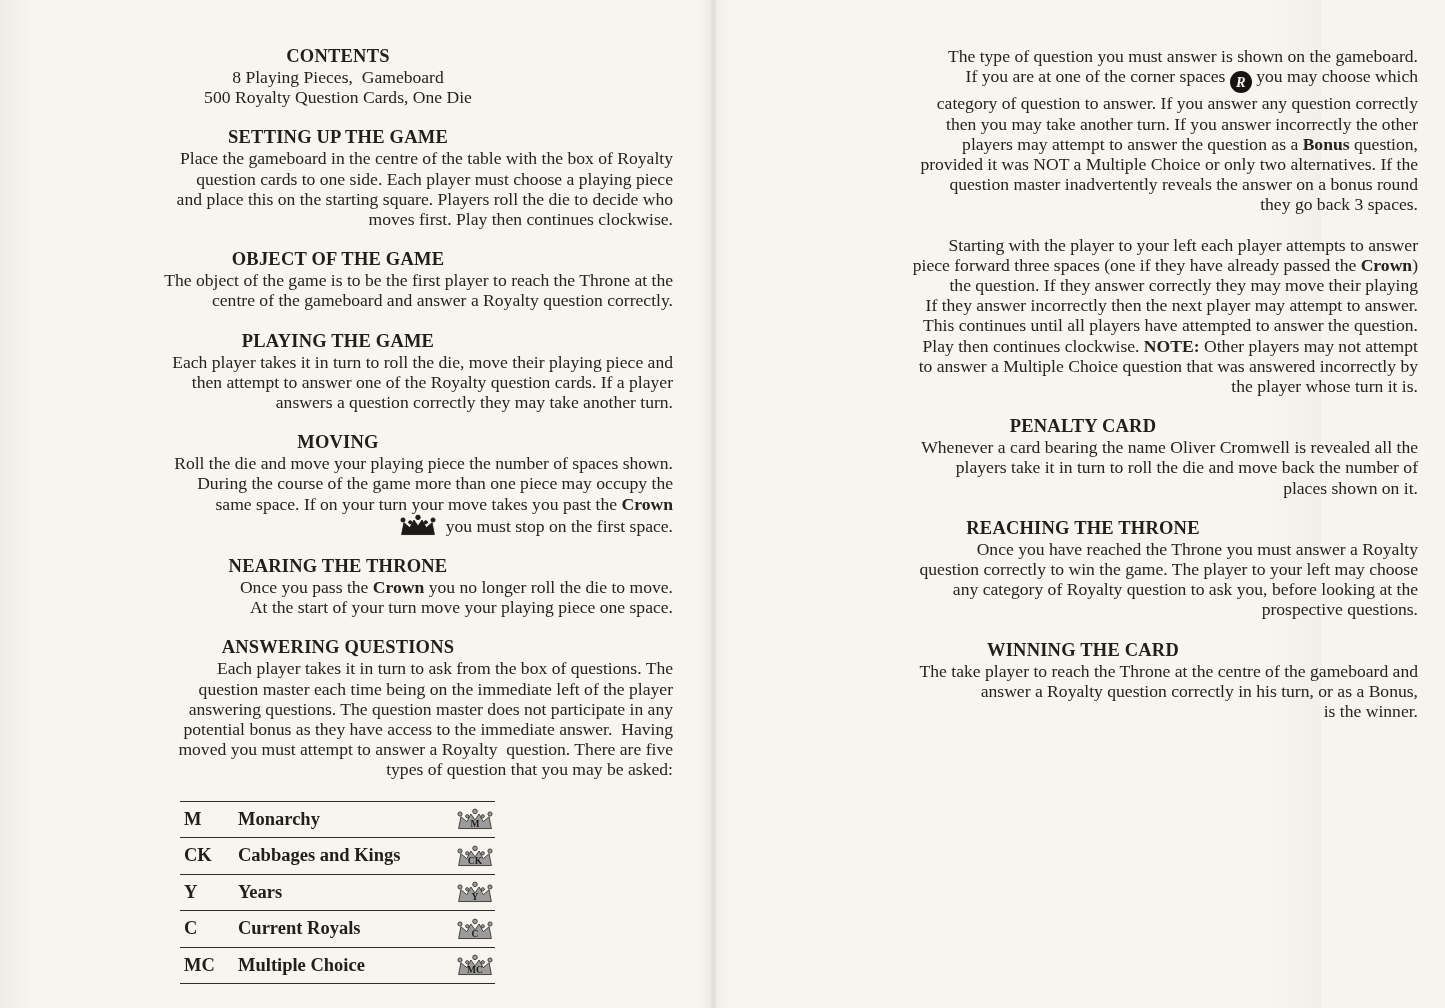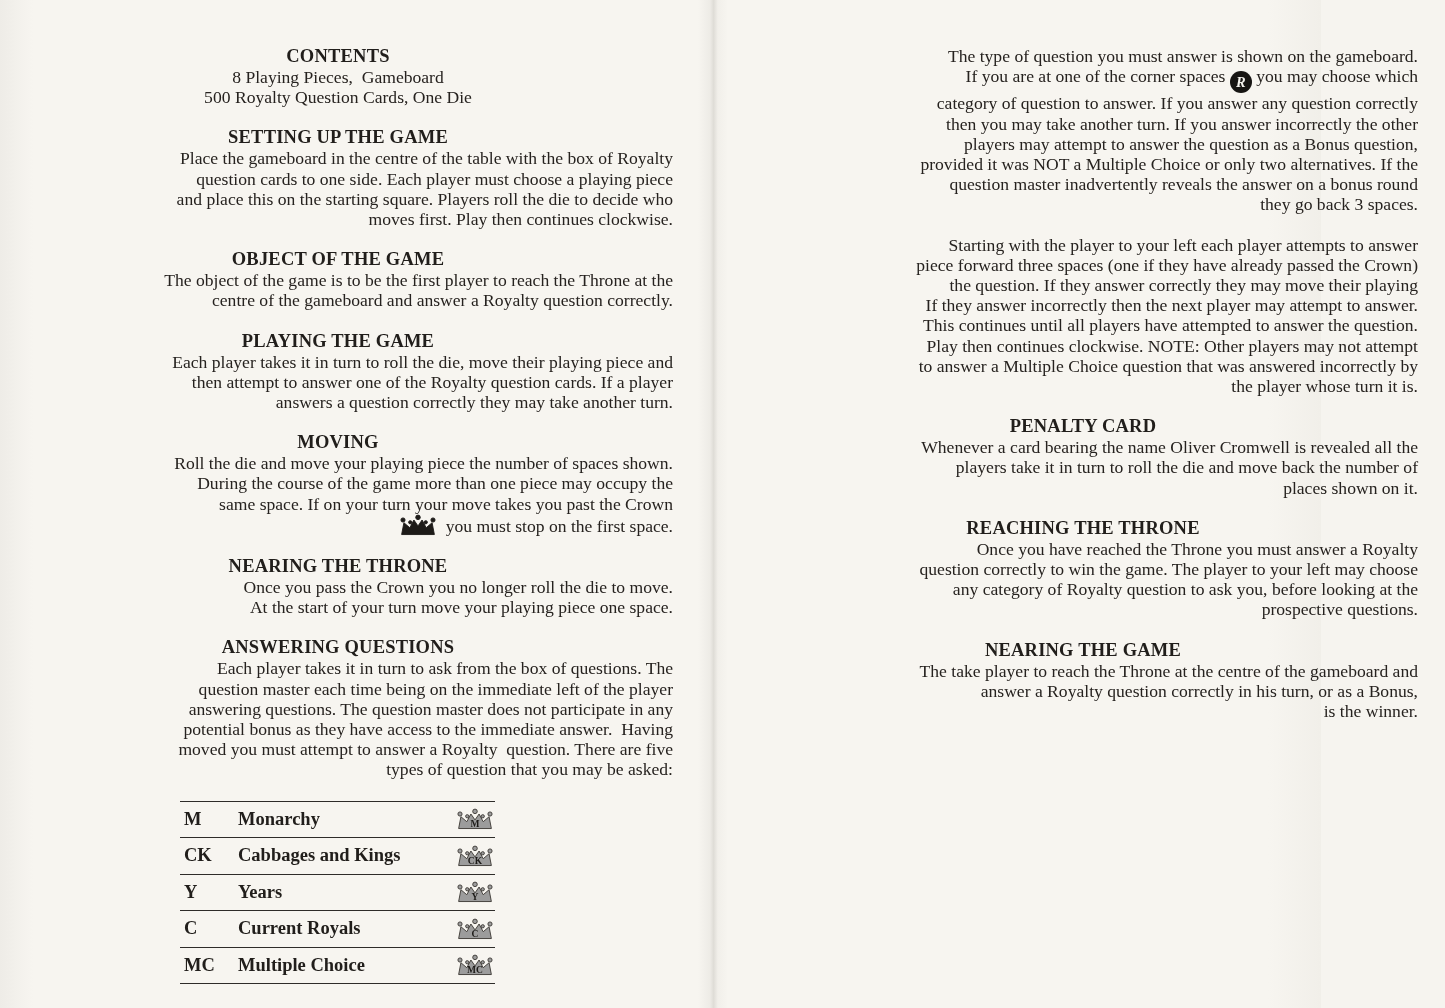--- a/index.html
+++ b/index.html
@@ -17,21 +17,21 @@
   .page{position:absolute;top:0;}
   .page.left{left:55px;width:618px;padding-top:46px;}
   .page.right{left:800px;width:618px;padding-top:46px;}
   section{margin-top:20px;}
   section.first{margin-top:0;}
   h2{margin:0 0 1px 0;font-size:18.5px;font-weight:bold;line-height:20px;
      width:566px;text-align:center;letter-spacing:0.2px;color:#211e1b;}
   .para{font-size:17.6px;line-height:20.2px;}
   .tline{white-space:pre-wrap;min-height:20.2px;text-align:right;}
   .centered .tline{text-align:center;width:566px;}
-  .b{font-weight:normal;}
+  .b{font-weight:bold;}
   
   .qtable{margin:21px 0 0 125px;width:315px;border-bottom:1.5px solid #2e2c29;}
   .trow{display:flex;align-items:center;height:35.5px;border-top:1.5px solid #2e2c29;
         font-weight:bold;font-size:18.5px;color:#211e1b;}
   .tcode{width:54px;padding-left:4px;}
   .tlabel{flex:1;}
   .tcrown{width:50px;display:flex;justify-content:flex-end;align-items:center;}
   
   .crown-inline{display:inline-block;vertical-align:-4px;line-height:0;margin-right:3px;}
   .rbadge{display:inline-flex;width:22px;height:22px;border-radius:50%;
@@ -249,21 +249,21 @@
       <h2>REACHING THE THRONE</h2>
       <div class="para">
           <div class="tline"><span>Once you have reached the Throne you must answer a Royalty</span></div>
           <div class="tline"><span>question correctly to win the game. The player to your left may choose</span></div>
           <div class="tline"><span>any category of Royalty question to ask you, before looking at the</span></div>
           <div class="tline"><span>prospective questions.</span></div>
         </div>
     </section>
 
     <section>
-      <h2>NEARING THE GAME</h2>
+      <h2>WINNING THE CARD</h2>
       <div class="para">
           <div class="tline"><span>The take player to reach the Throne at the centre of the gameboard and</span></div>
           <div class="tline"><span>answer a Royalty question correctly in his turn, or as a Bonus,</span></div>
           <div class="tline"><span>is the winner.</span></div>
         </div>
     </section>
   </div>
 </div>
 
 </body></html>

